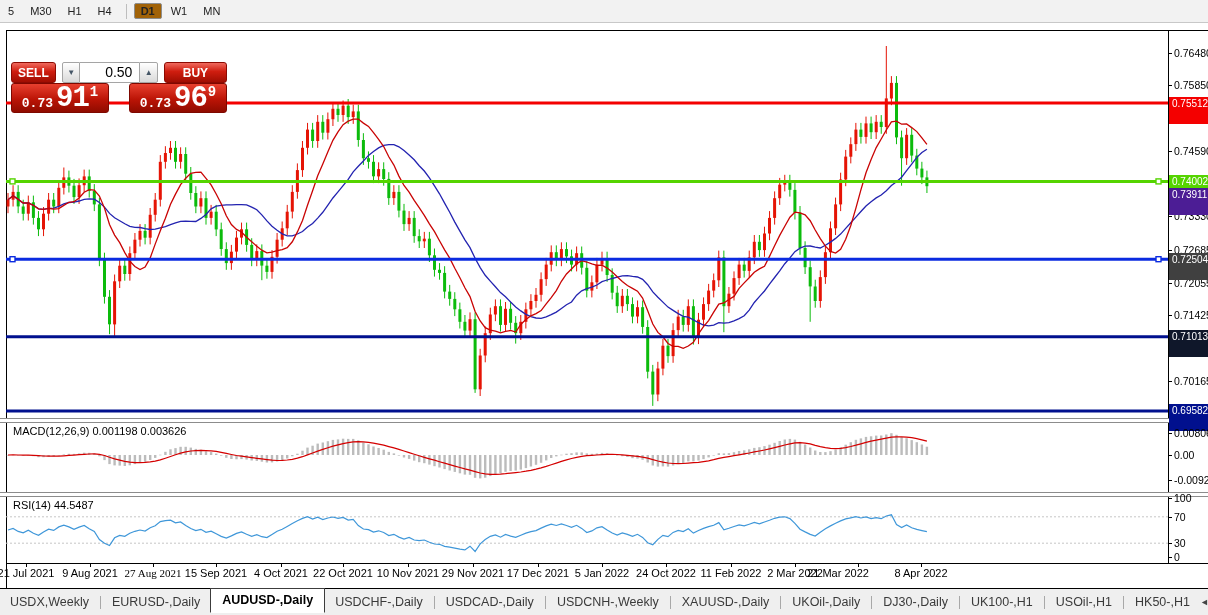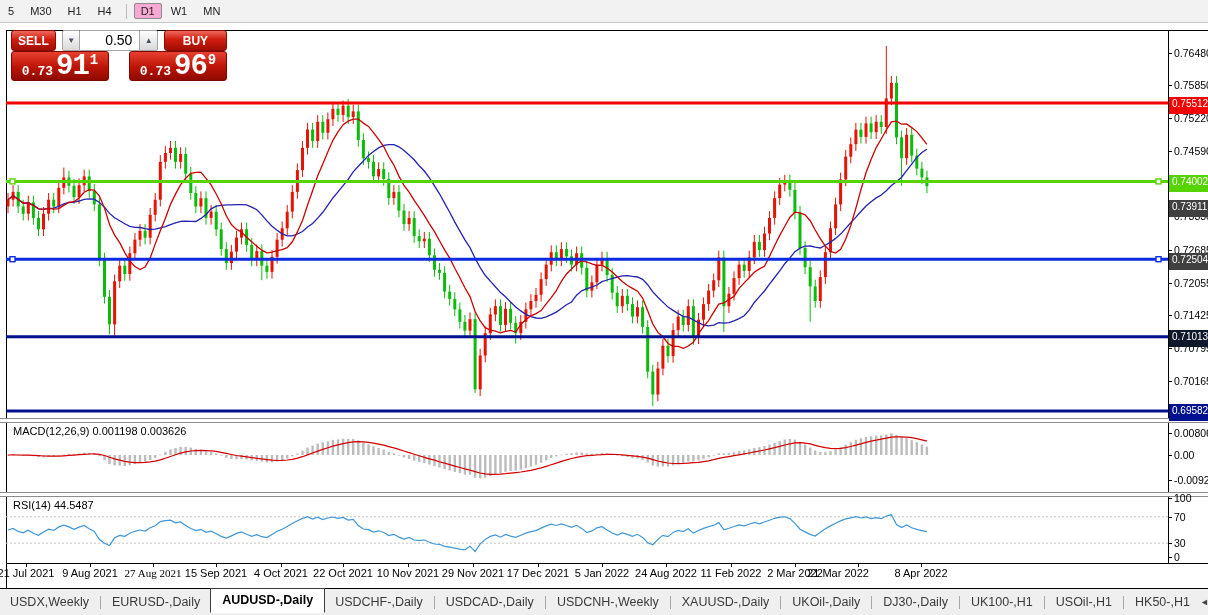--- a/index.html
+++ b/index.html
@@ -3,37 +3,37 @@
 <meta charset="utf-8">
 <style>
   html,body{margin:0;padding:0;width:1208px;height:615px;overflow:hidden;
     font-family:"Liberation Sans",sans-serif;background:#ffffff;}
   .app{position:relative;width:1208px;height:615px;background:#fff;}
 
   
   .toolbar{position:absolute;left:0;top:0;width:1208px;height:22px;background:#f2f2f2;
     border-bottom:1px solid #c8c8c8;display:flex;align-items:center;font-size:11px;color:#222;}
   .tf{padding:2px 7px;margin:0 1px;cursor:default;}
-  .tf.active{border:1px solid #8e8e8e;background:#f9a8d4;border-radius:2px;padding:1px 6px;}
+  .tf.active{border:1px solid #8e8e8e;background:#a16207;border-radius:2px;padding:1px 6px;font-weight:bold;}
   .tbsep{width:1px;height:15px;background:#bdbdbd;margin:0 6px;}
 
   
   .fline{position:absolute;background:#000;}
 
   
   .sep3{position:absolute;left:0;width:1208px;height:3px;background:#fff;
     border-top:1px solid #8c8c8c;border-bottom:1px solid #8c8c8c;box-sizing:content-box;}
 
   
   .chart-title{position:absolute;left:13px;top:33px;font-size:12px;color:#000;white-space:nowrap;}
   .tri{font-size:8px;margin-right:7px;vertical-align:2px;color:#000;}
   .ind-label{position:absolute;left:13px;font-size:11px;color:#000;white-space:nowrap;}
 
   
-  .trade-panel{position:absolute;left:11px;top:30px;width:216px;}
+  .trade-panel{position:absolute;left:11px;top:62px;width:216px;}
   .tp-row1{display:flex;height:21px;align-items:stretch;}
   .btn{color:#fff;font-weight:bold;font-size:12px;text-align:center;line-height:21px;
     background:linear-gradient(#f0695d,#cf1d0f 45%,#a00e02);border:1px solid #8d0a02;
     border-radius:3px;box-sizing:border-box;cursor:pointer;}
   .btn-sell{width:49px;}
   .btn-buy{width:69px;}
   .spinbtn{width:20px;background:linear-gradient(#ffffff,#d9d9d9);border:1px solid #a5a5a5;
     color:#456;font-size:8px;text-align:center;line-height:19px;box-sizing:border-box;cursor:pointer;}
   .spin-down{margin-left:6px;border-radius:2px 0 0 2px;}
   .spin-up{margin-right:6px;border-radius:0 2px 2px 0;}
@@ -43,21 +43,21 @@
   .pricebox{width:105px;height:30px;background:linear-gradient(#e8402f,#bb1406 55%,#8f0b00);
     border:1px solid #7e0800;border-radius:3px;color:#fff;display:flex;align-items:flex-end;
     justify-content:center;padding-bottom:1px;box-sizing:border-box;cursor:pointer;}
   .p-small{font-size:13px;font-weight:bold;margin-right:3px;line-height:1.1;}
   .p-big{font-size:29px;font-weight:bold;line-height:0.82;letter-spacing:-1px;}
   .p-sup{font-size:14px;font-weight:bold;position:relative;top:-11px;margin-left:1px;}
 
   
   .axlbl{position:absolute;left:1174px;font-size:10.5px;color:#000;white-space:nowrap;}
   .axtick{position:absolute;left:1168px;width:4px;height:1px;background:#000;}
-  .tag{position:absolute;left:1169px;width:39px;height:17px;font-size:10px;color:#fff;
+  .tag{position:absolute;left:1169px;width:39px;height:27px;font-size:10px;color:#fff;
     line-height:13px;padding-left:3px;box-sizing:border-box;white-space:nowrap;}
 
   
   .xlbl{position:absolute;top:567px;font-size:11px;color:#000;transform:translateX(-50%);white-space:nowrap;}
   .xtick{position:absolute;top:563px;width:1px;height:4px;background:#000;}
 
   
   .tabbar{position:absolute;left:0;top:589px;width:1208px;height:26px;background:#efefef;
     display:flex;align-items:center;font-size:12.5px;color:#3a3a3a;}
   .tabbar-lead{width:14px;}
@@ -707,21 +707,21 @@
       <div class="axtick" style="top: 283px;"></div>
       <div class="axlbl" style="top: 277px;">0.72055</div>
       <div class="axtick" style="top: 315px;"></div>
       <div class="axlbl" style="top: 309px;">0.71425</div>
       <div class="axtick" style="top: 348px;"></div>
       <div class="axlbl" style="top: 342px;">0.70795</div>
       <div class="axtick" style="top: 381px;"></div>
       <div class="axlbl" style="top: 375px;">0.70165</div>
       <div class="tag" style="top: 97px; background: rgb(244, 0, 0);">0.75512</div>
       <div class="tag" style="top: 175px; background: rgb(85, 212, 0);">0.74002</div>
-      <div class="tag" style="top: 200px; background: #404040;">0.73911</div>
+      <div class="tag" style="top: 188px; background: #4c1d95;">0.73911</div>
       <div class="tag" style="top: 253px; background: #404040;">0.72504</div>
       <div class="tag" style="top: 330px; background: #0f172a;">0.71013</div>
       <div class="tag" style="top: 404px; background: rgb(1, 16, 142);">0.69582</div>
     </div>
   <div id="macd-axis">
       <div class="axtick" style="top: 433px;"></div>
       <div class="axlbl" style="top: 427px;">0.008061</div>
       <div class="axtick" style="top: 455px;"></div>
       <div class="axlbl" style="top: 449px;">0.00</div>
       <div class="axtick" style="top: 480px;"></div>
@@ -752,21 +752,21 @@
       <div class="xlbl" style="left: 343px;">22 Oct 2021</div>
       <div class="xtick" style="left: 408px;"></div>
       <div class="xlbl" style="left: 408px;">10 Nov 2021</div>
       <div class="xtick" style="left: 473px;"></div>
       <div class="xlbl" style="left: 473px;">29 Nov 2021</div>
       <div class="xtick" style="left: 538px;"></div>
       <div class="xlbl" style="left: 538px;">17 Dec 2021</div>
       <div class="xtick" style="left: 602px;"></div>
       <div class="xlbl" style="left: 602px;">5 Jan 2022</div>
       <div class="xtick" style="left: 666px;"></div>
-      <div class="xlbl" style="left: 666px;">24 Aug 2022</div>
+      <div class="xlbl" style="left: 666px;">24 Oct 2022</div>
       <div class="xtick" style="left: 731px;"></div>
       <div class="xlbl" style="left: 731px; text-align: center;">11 Feb 2022</div>
       <div class="xtick" style="left: 795px;"></div>
       <div class="xlbl" style="left: 795px;">2 Mar 2022</div>
       <div class="xtick" style="left: 858px;"></div>
       <div class="xlbl" style="left: 838px;">21 Mar 2022</div>
       <div class="xtick" style="left: 921px;"></div>
       <div class="xlbl" style="left: 921px;">8 Apr 2022</div>
     </div>
 

